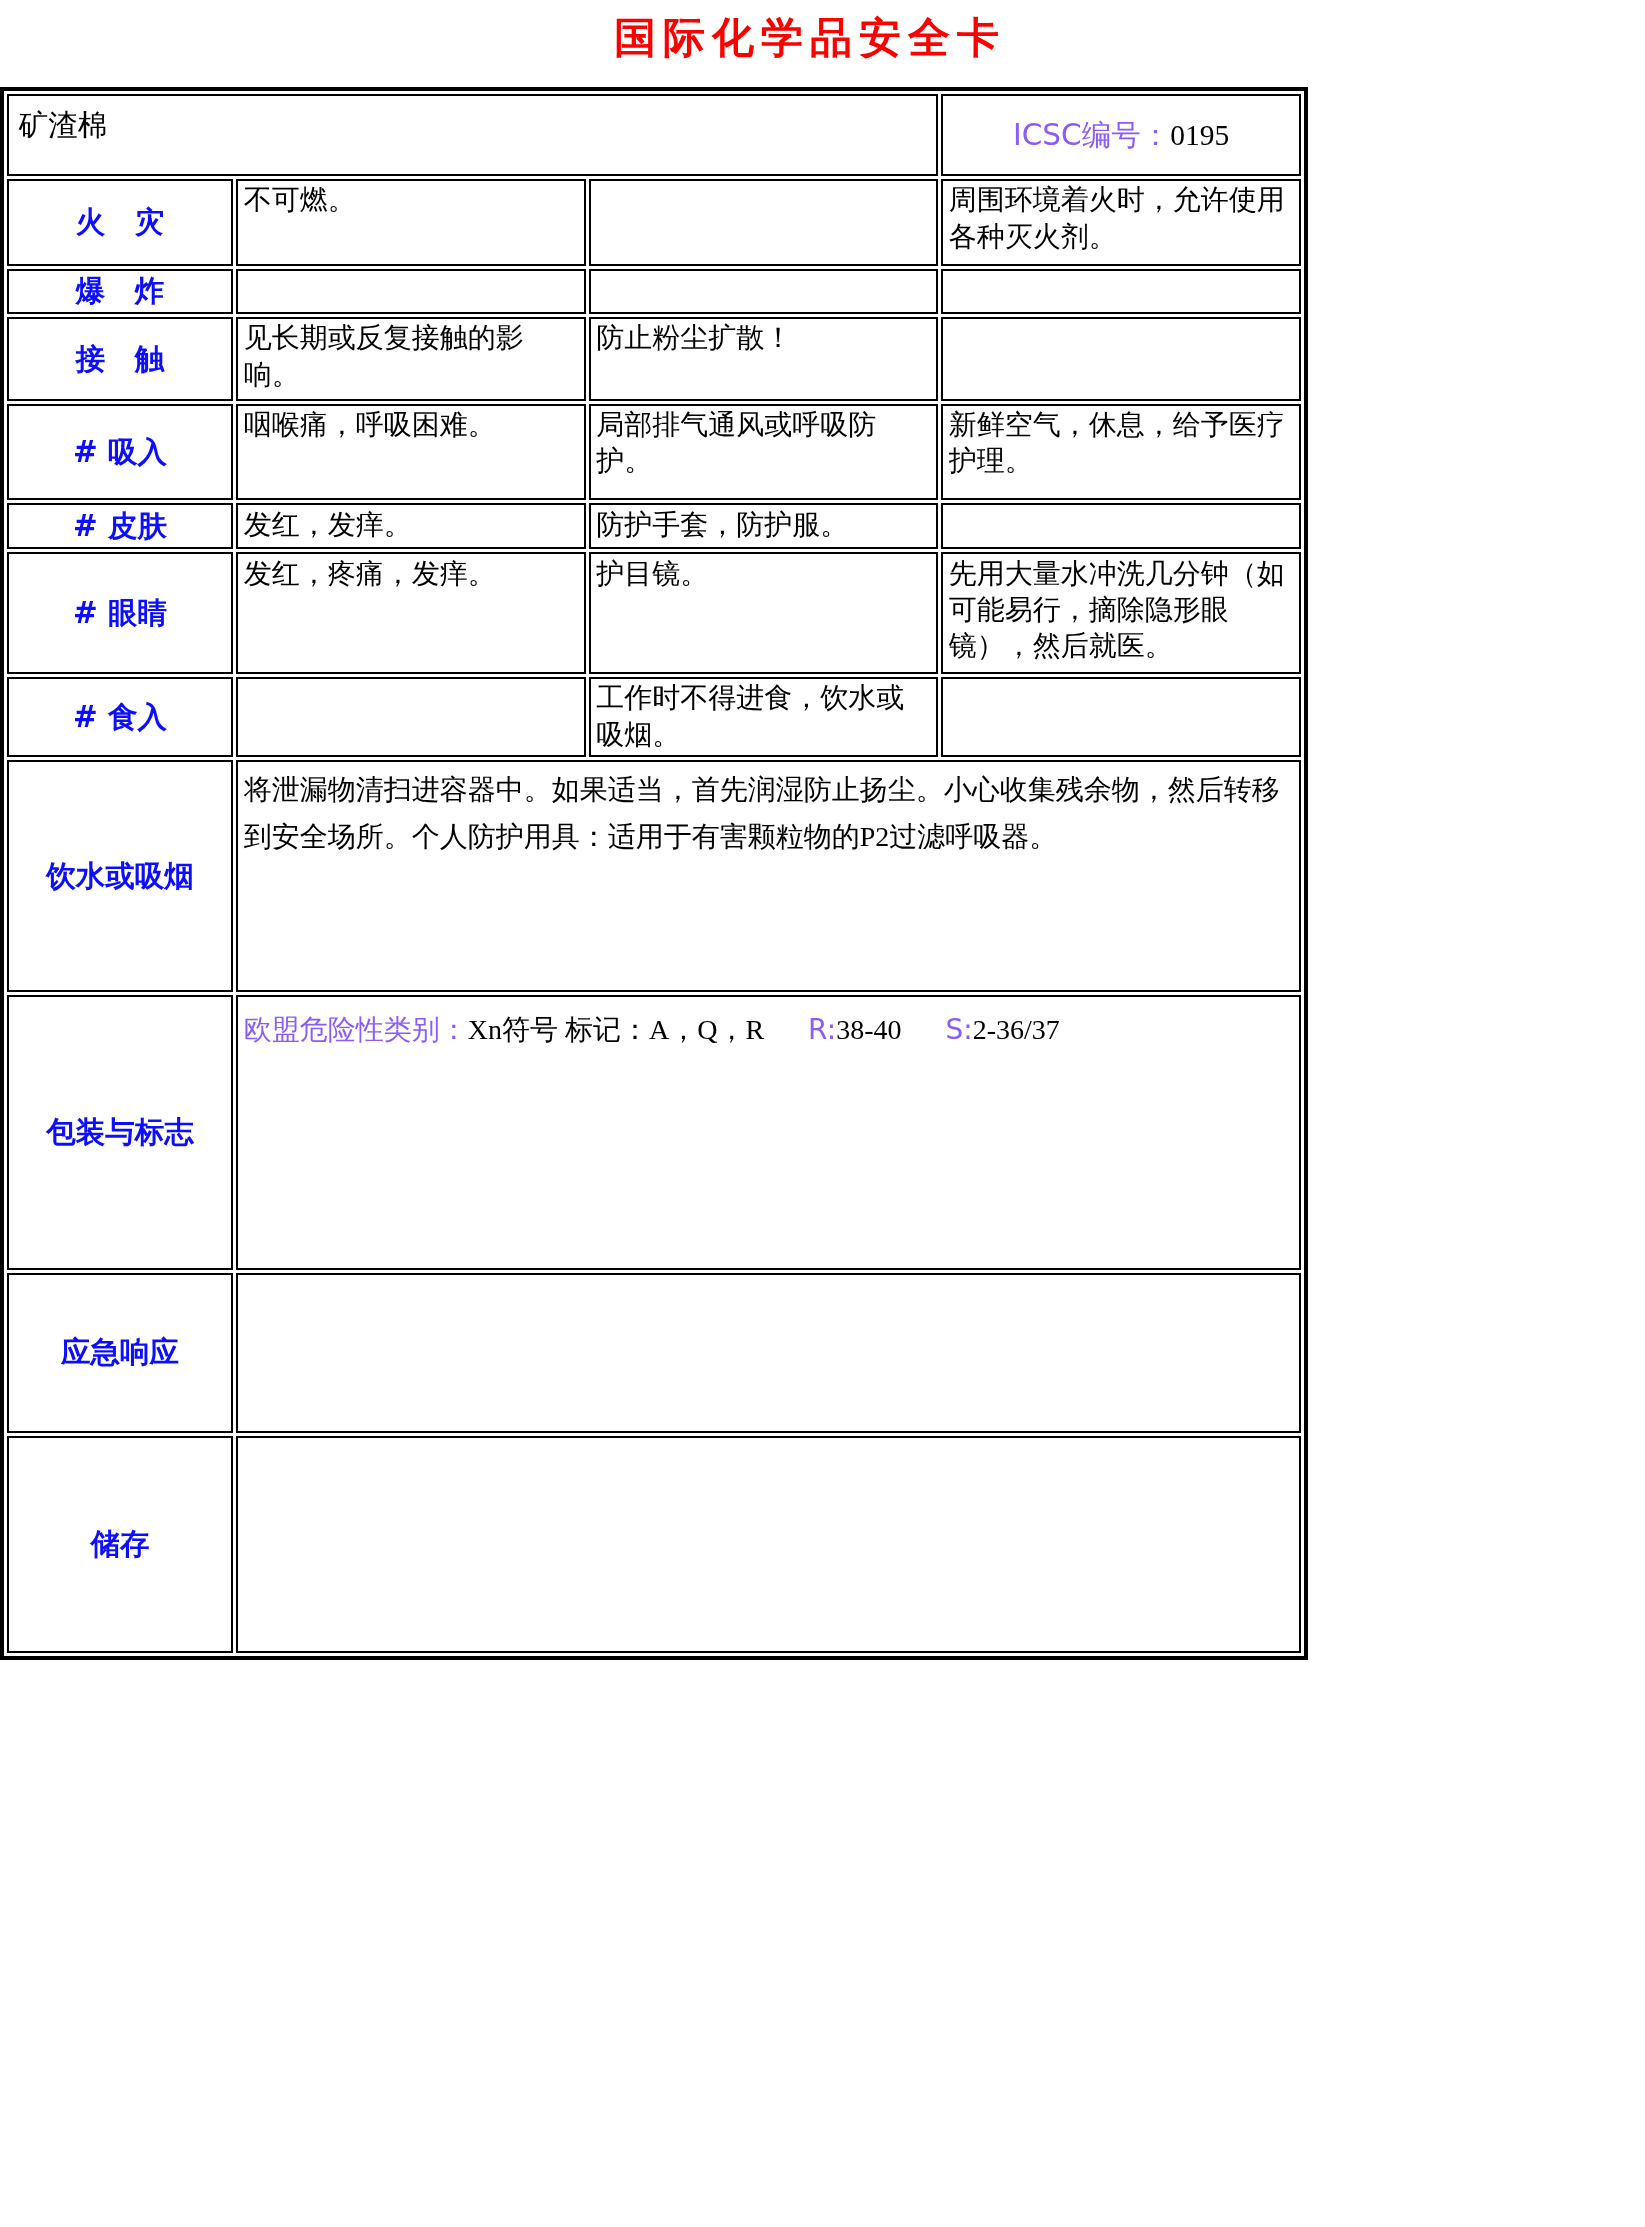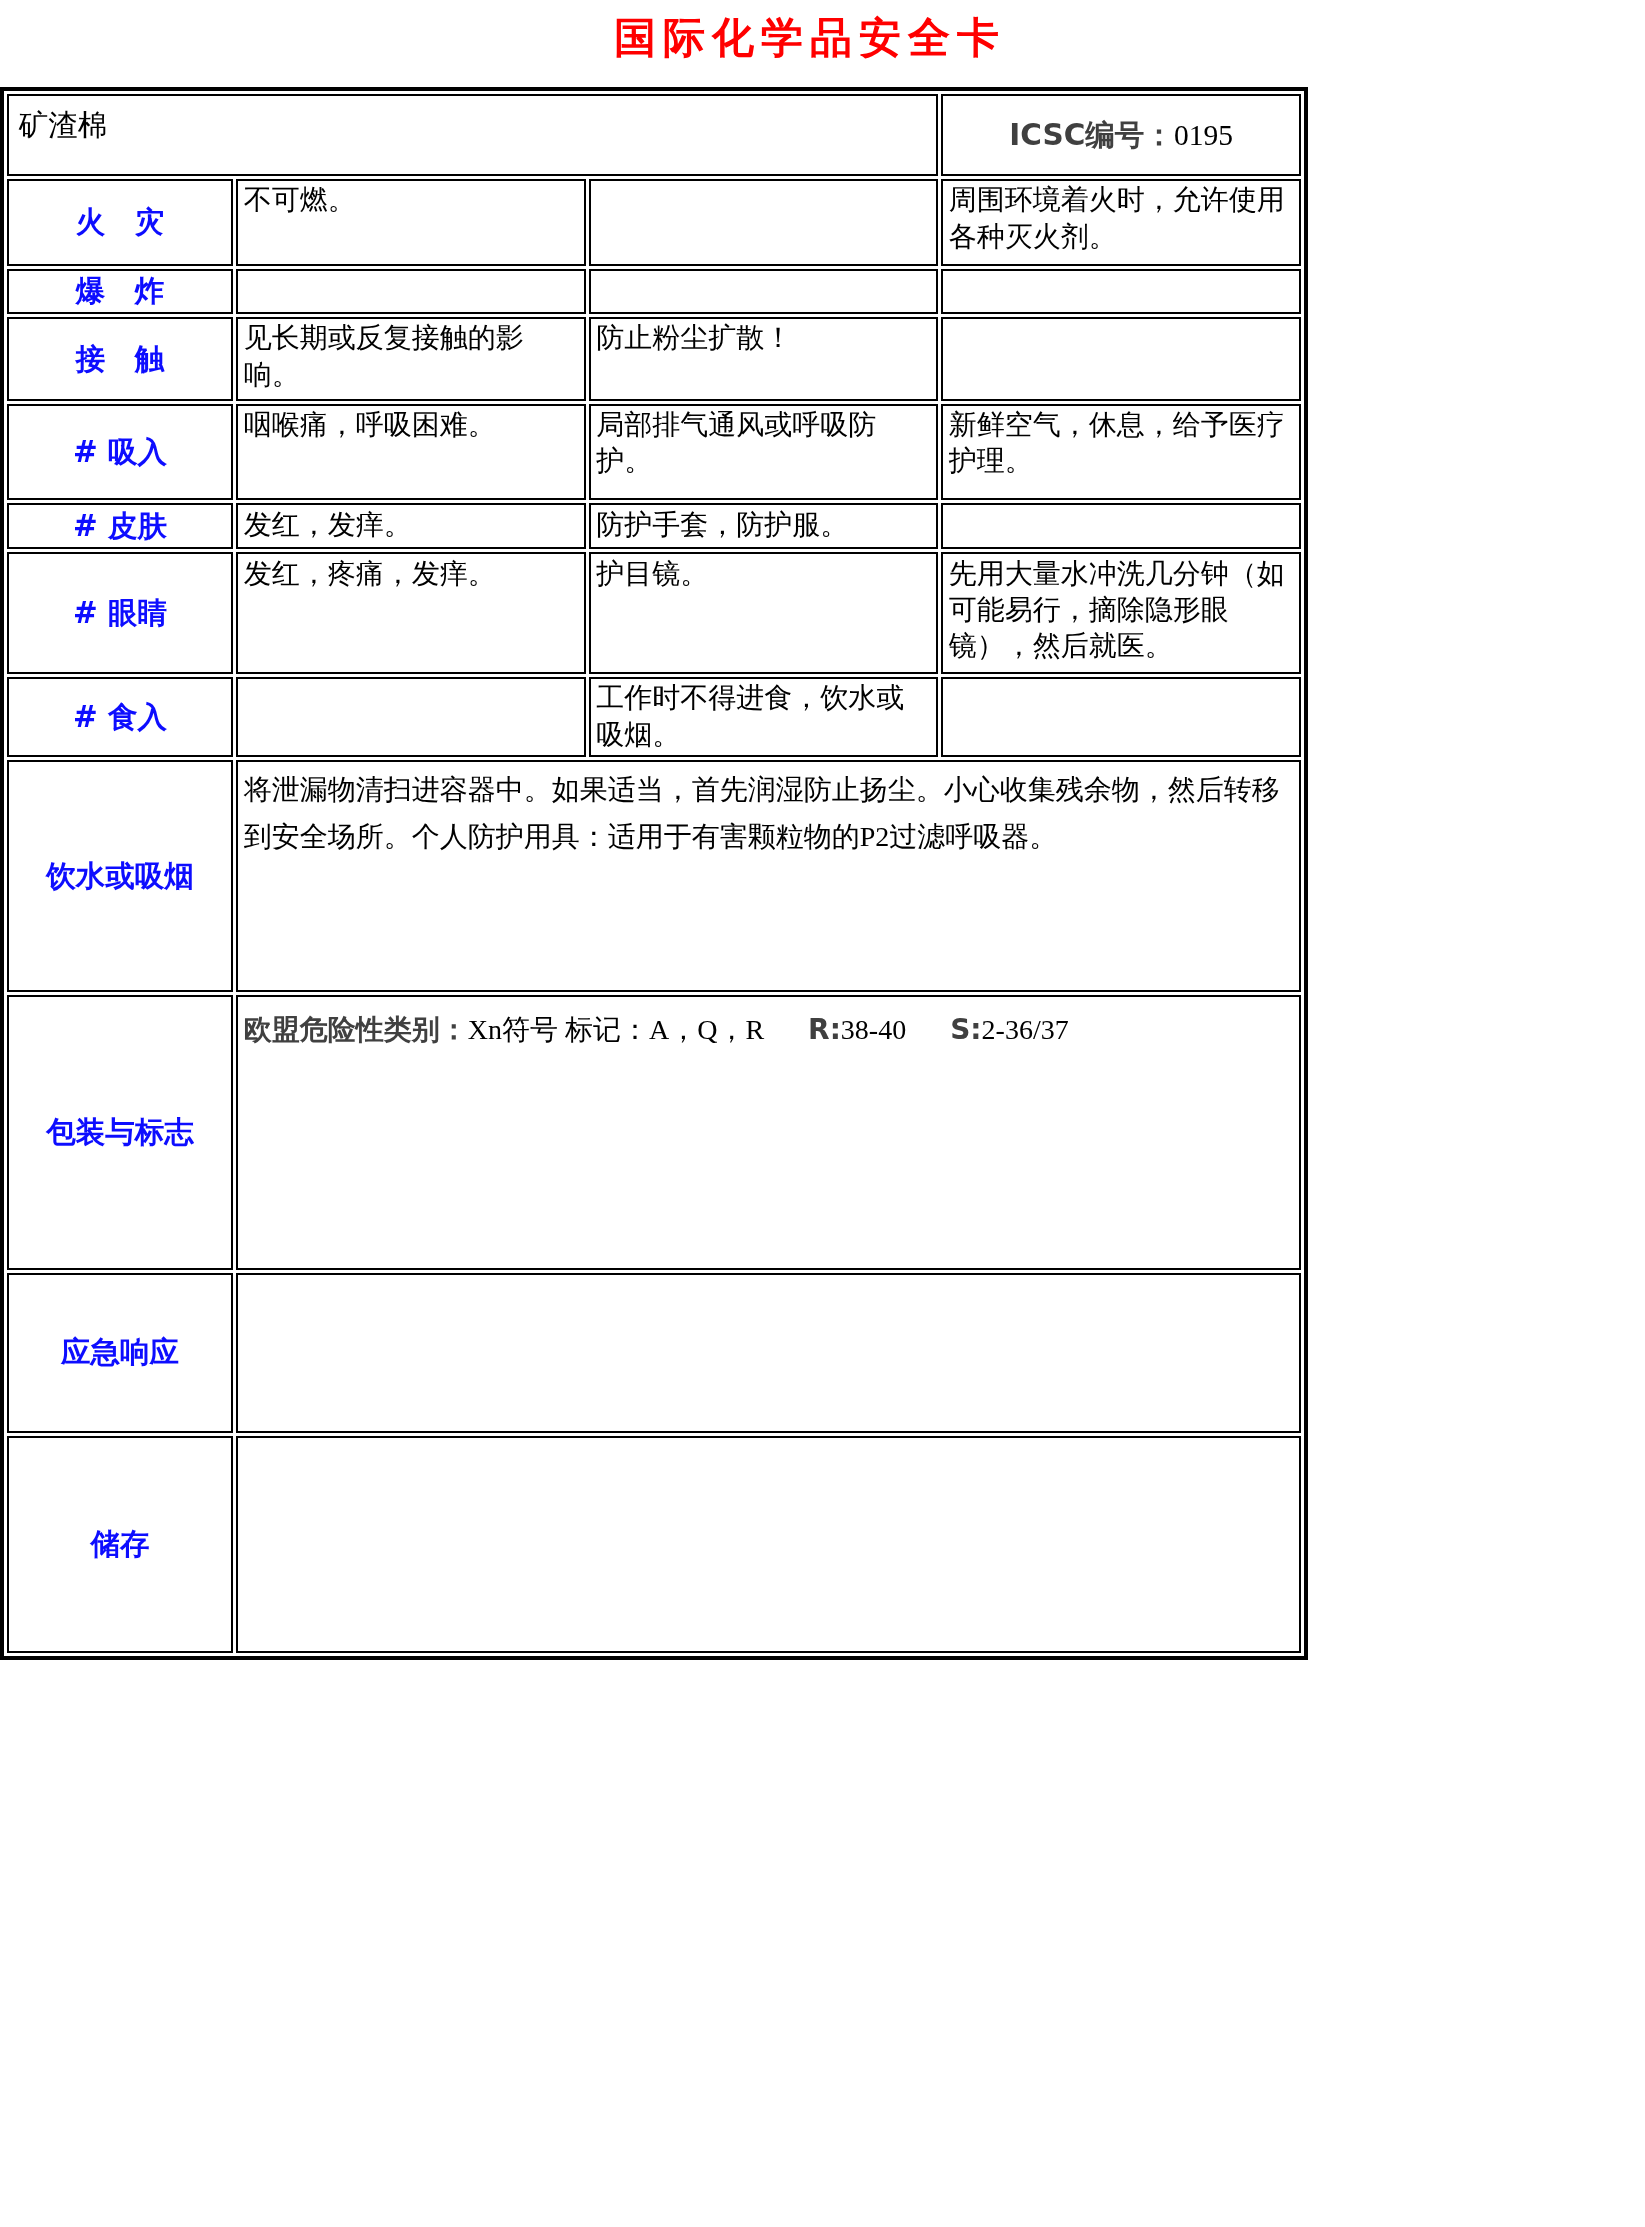--- a/index.html
+++ b/index.html
@@ -28,21 +28,21 @@
     font-weight:bold;color:#0d0dff;font-size:29.5px;
   }
   td.hdr{
     vertical-align:middle;text-align:center;
     font-family:"DejaVu Sans","Liberation Sans",sans-serif;
     font-weight:bold;color:#0d0dff;font-size:29.5px;
   }
   .pre-line{white-space:pre-line;}
   .blue{
     font-family:"DejaVu Sans","Liberation Sans",sans-serif;
-    font-weight:bold;color:#404040;
+    font-weight:normal;color:#8b5cf6;
   }
   .blk{color:#000;font-weight:normal;font-family:"Liberation Serif","DejaVu Serif",serif;}
   
   tr.r-name td{height:67px;}
   tr.r-ids td{height:188px;}
   tr.r-head td{height:93px;}
   tr.r-fire td{height:80px;}
   tr.r-expl td{height:37px;}
   tr.r-exposure td{height:77px;}
   tr.r-inhale td{height:90px;}

